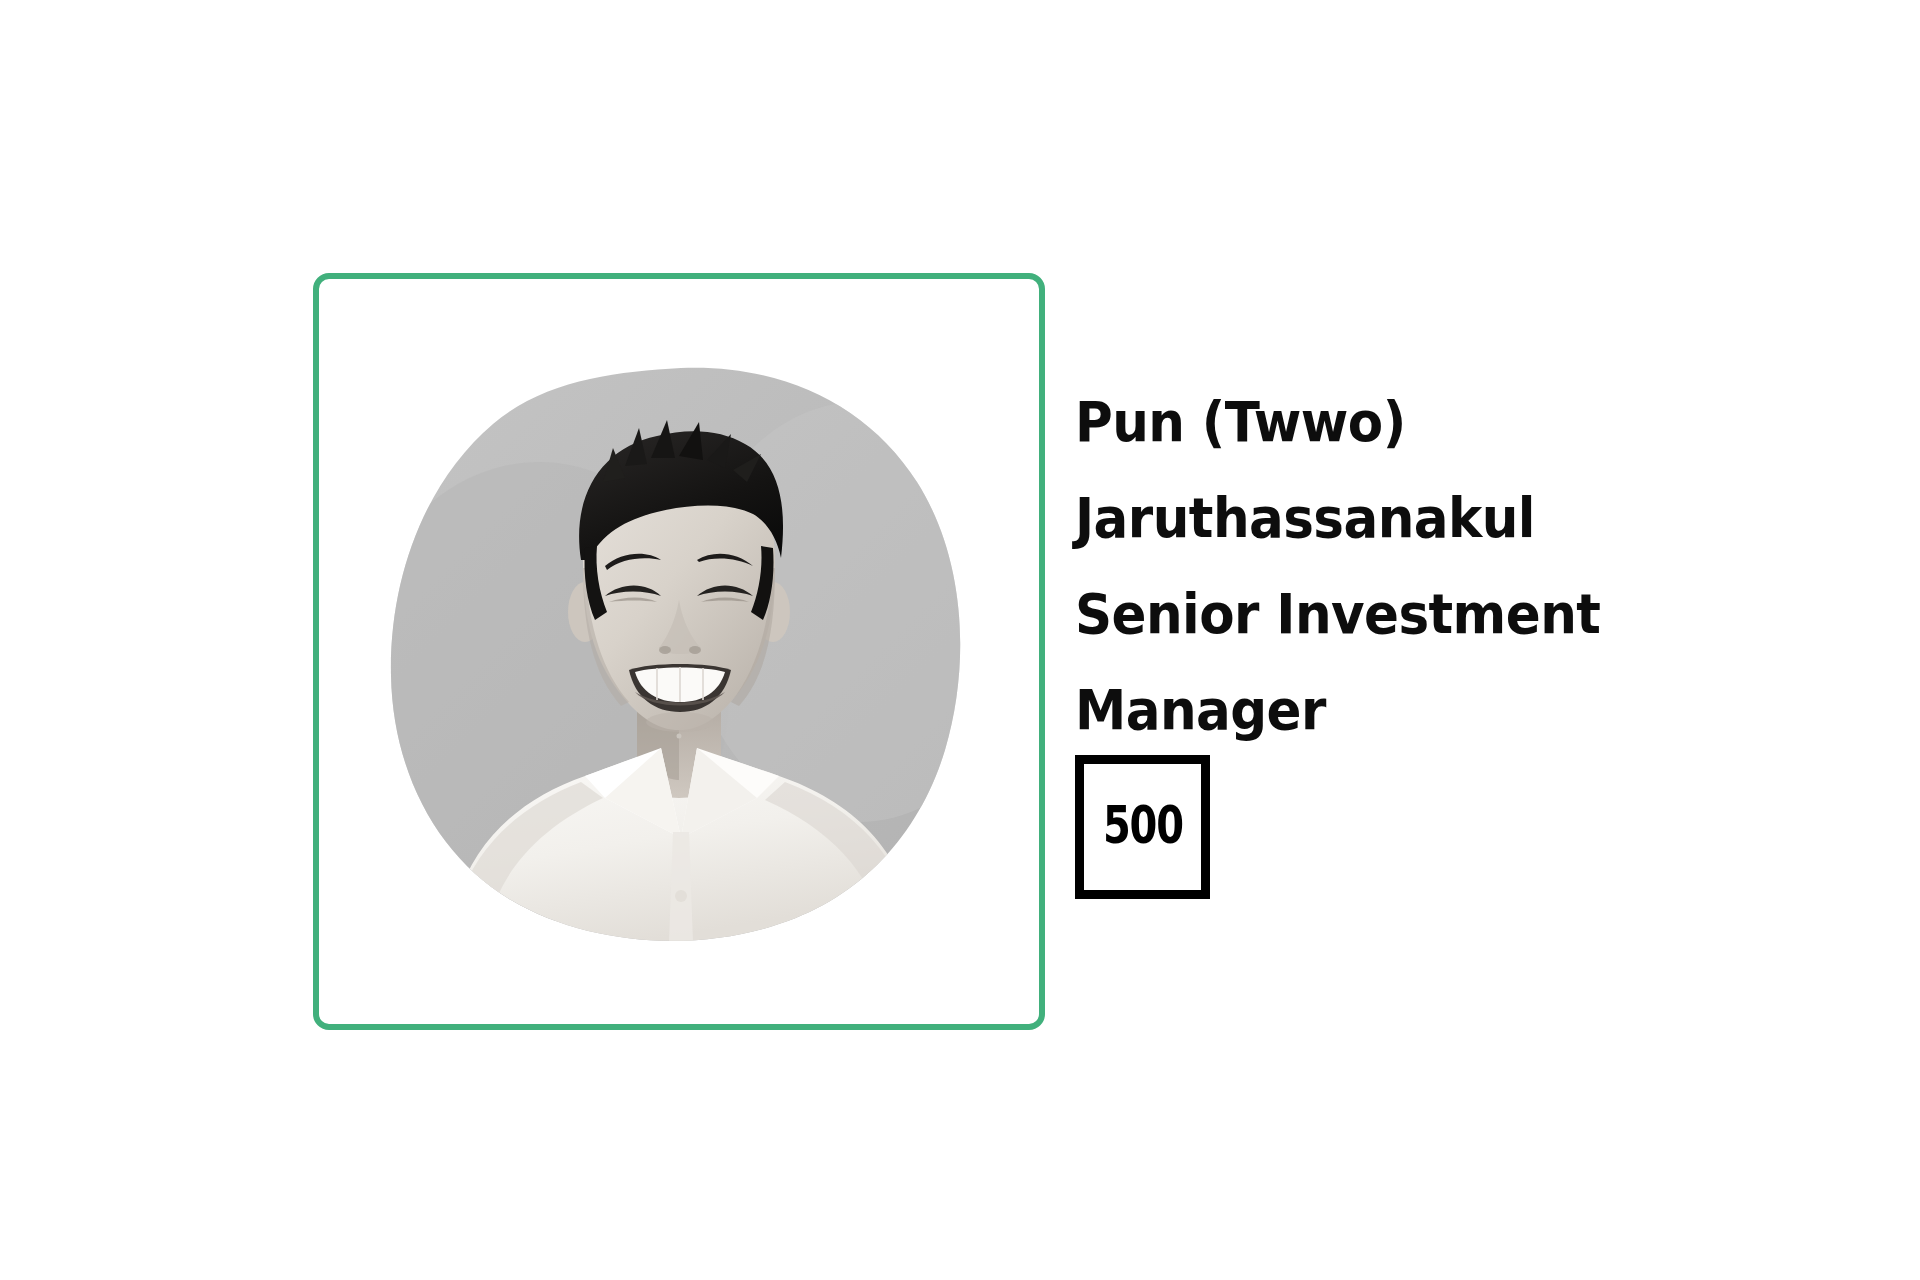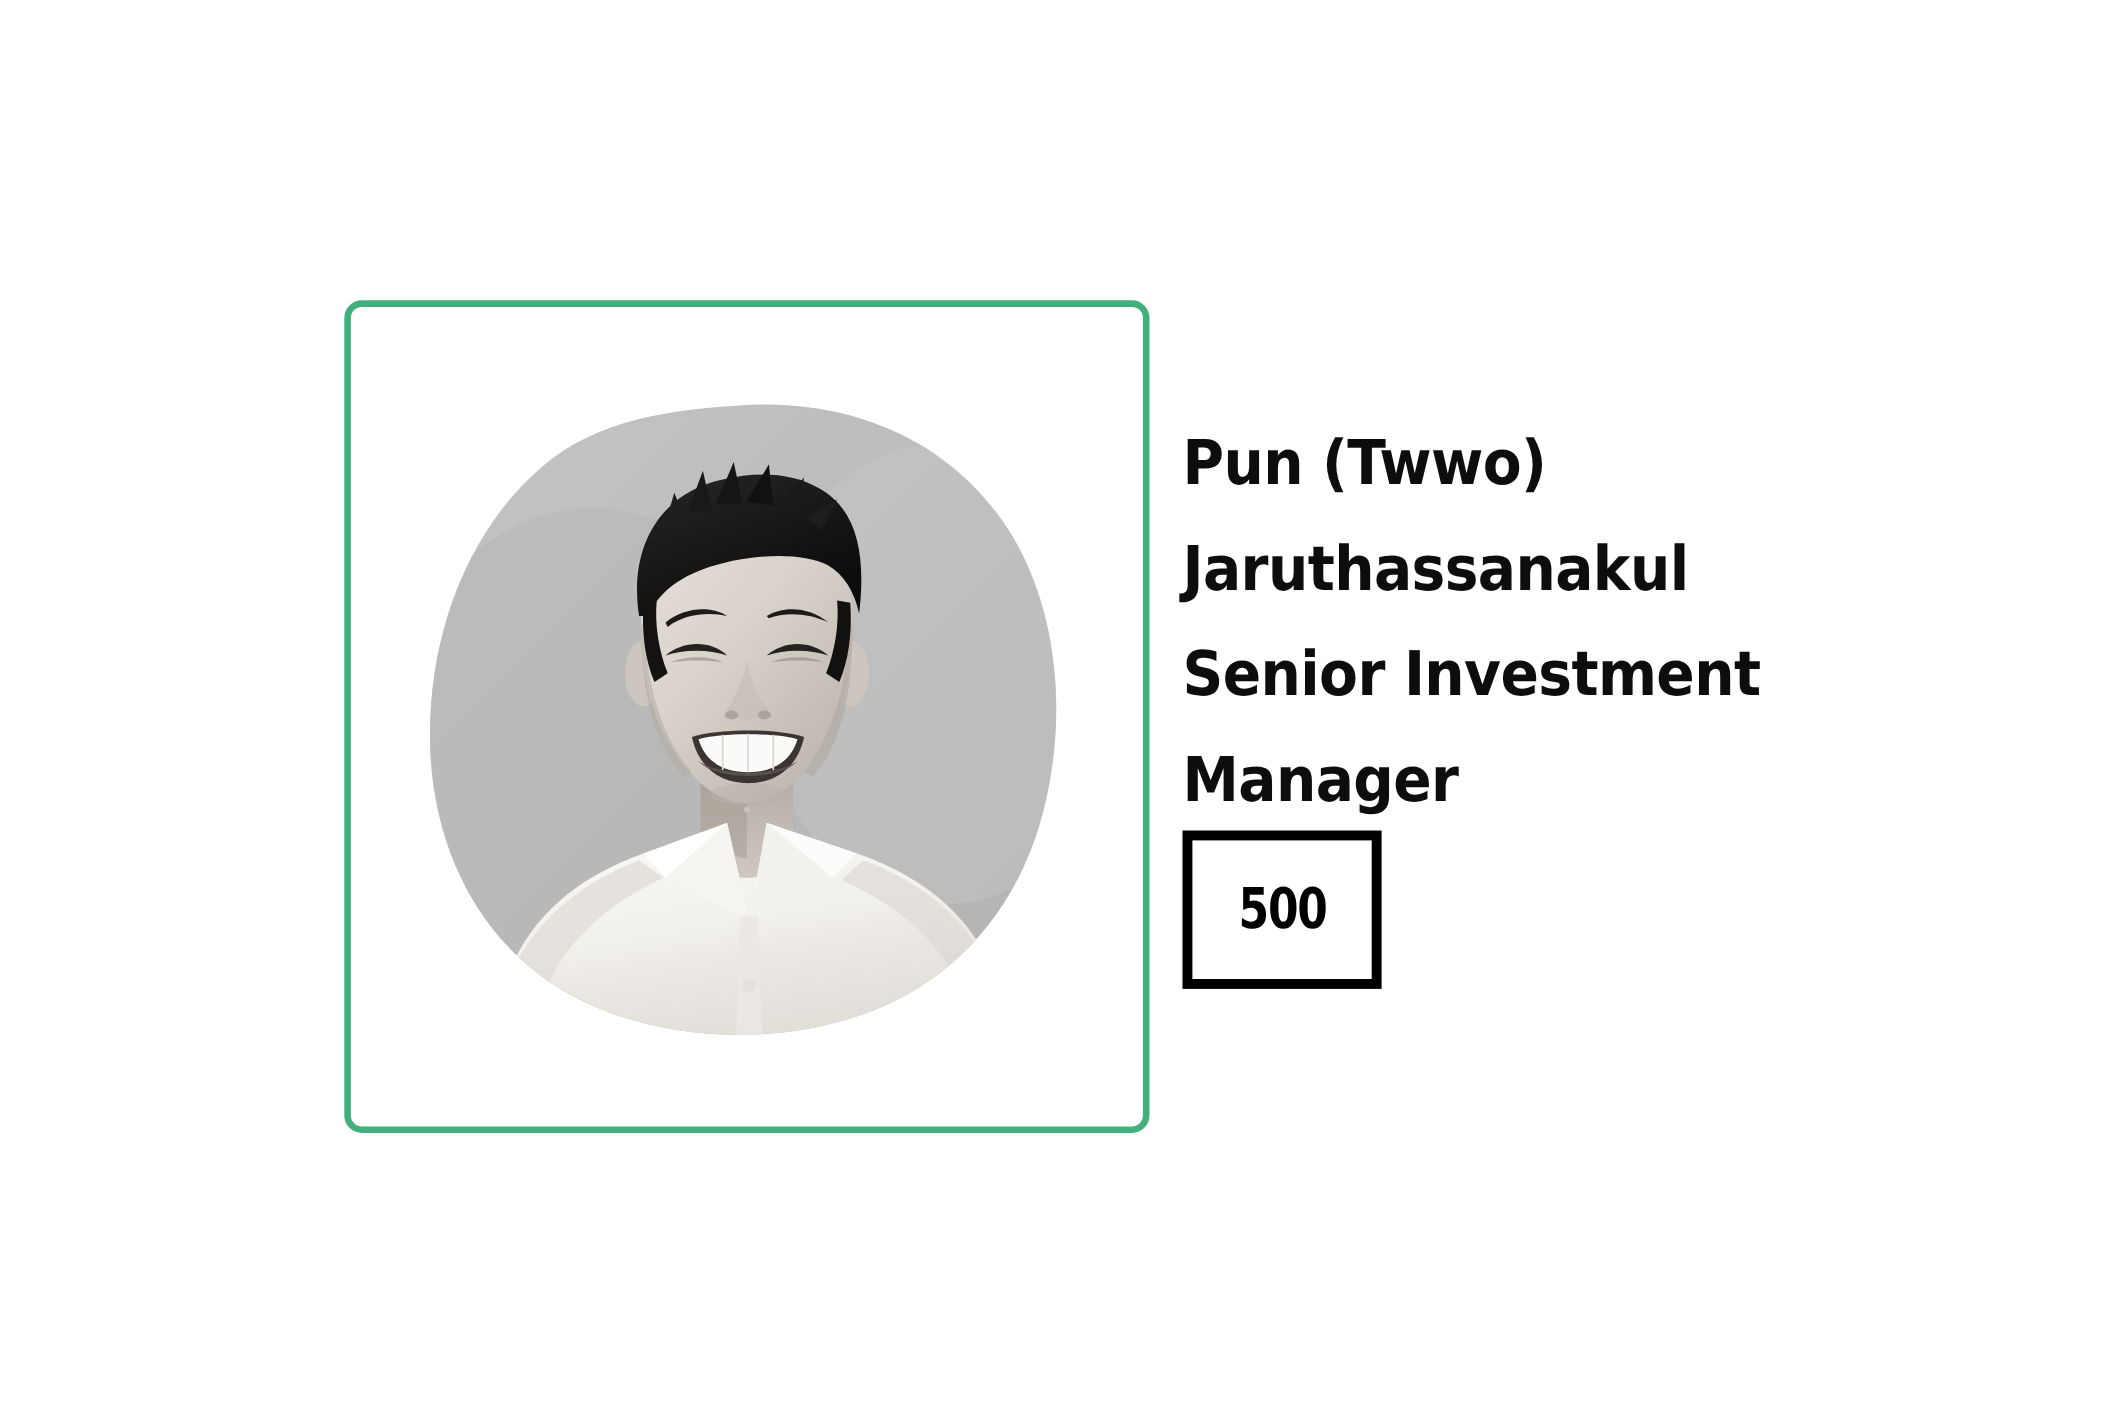--- a/index.html
+++ b/index.html
@@ -68,21 +68,21 @@
     white-space: nowrap;
     transform: scaleX(0.92);
     transform-origin: left center;
   }
 
   
   .logo-500 {
     position: absolute;
     left: 1075px;
     top: 755px;
-    width: 181px;
+    width: 135px;
     height: 144px;
     box-sizing: border-box;
     border: 9px solid #000000;
     background: #ffffff;
     display: flex;
     align-items: center;
     justify-content: center;
   }
 
   .logo-500-text {

